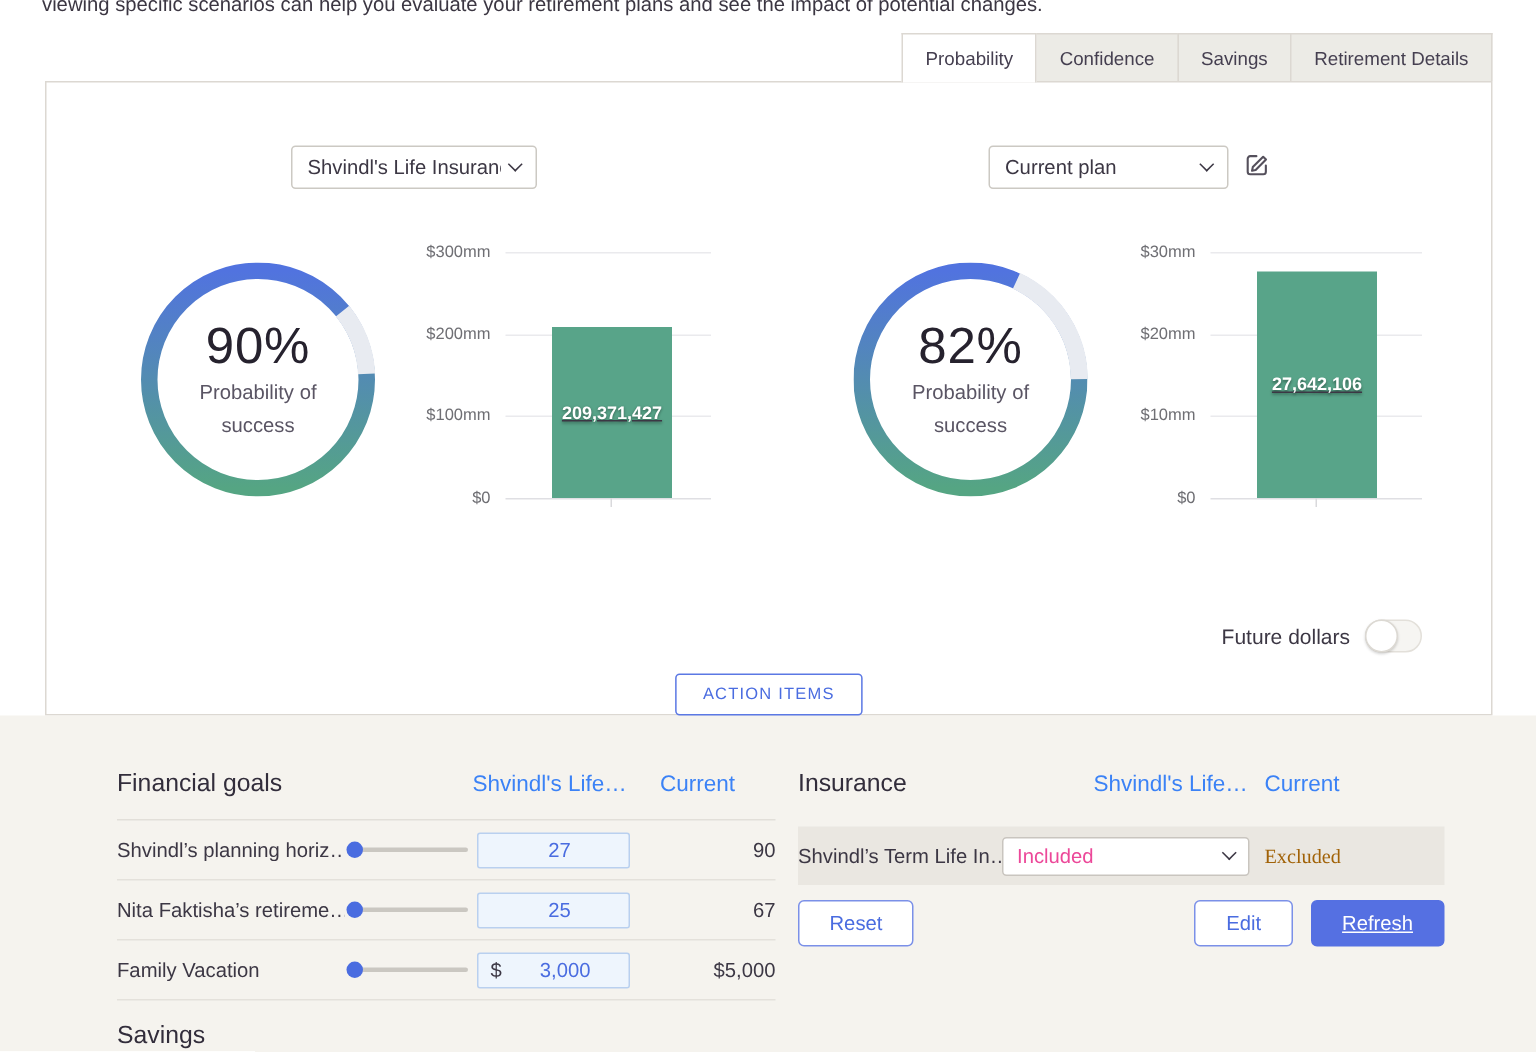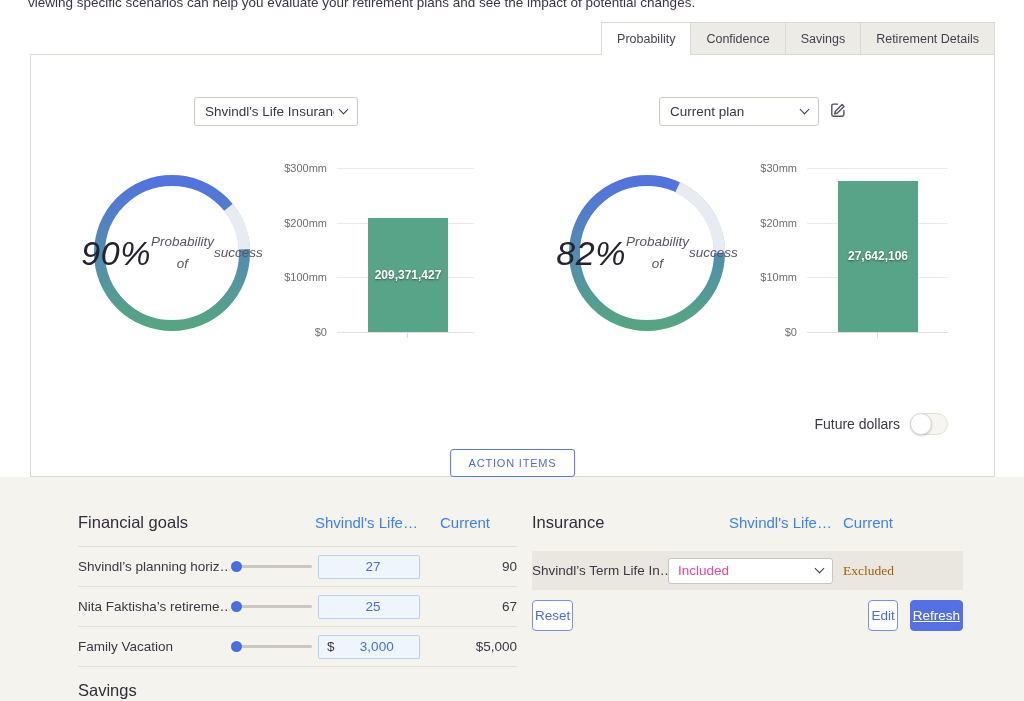--- a/index.html
+++ b/index.html
@@ -21,33 +21,33 @@
                 display:flex; align-items:center; padding:0 10px; font-size:13.5px; color:#3c3744; cursor:pointer; }
   .select-box .sel-text { flex:1; white-space:nowrap; overflow:hidden; }
   .chev { width:7px; height:7px; border-right:1.6px solid #3c3744; border-bottom:1.6px solid #3c3744;
           transform:rotate(45deg); margin-top:-4px; flex:none; margin-left:6px; }
 
   .edit-icon { position:absolute; left:797px; top:45px; width:20px; height:20px; cursor:pointer; }
 
   
   .donut { position:absolute; width:156px; height:156px; }
   .donut svg { position:absolute; inset:0; }
-  .donut-center { position:absolute; inset:0; display:flex; flex-direction:row; align-items:center; justify-content:center; text-align:center;font-style:italic; }
+  .donut-center { position:absolute; inset:0; display:flex; flex-direction:column; align-items:center; justify-content:center; text-align:center; }
   .donut-pct { font-size:34px; color:#26222e; letter-spacing:0.5px; }
   .donut-cap { font-size:13.5px; color:#5a5564; line-height:1.6; }
 
   
   .plot { position:absolute; width:137px; height:164px; }
   .gridline { position:absolute; left:0; right:0; height:1px; background:#eaeaed; }
   .gridline.g0 { top:0; } .gridline.g1 { top:33.333%; } .gridline.g2 { top:66.667%; }
   .gridline.base { top:100%; background:#dfdfe3; }
   .ytick { position:absolute; left:-68px; width:58px; text-align:right; font-size:11px; color:#6f6f74; }
   .yt0 { top:-6px; } .yt1 { top:calc(33.333% - 6px); } .yt2 { top:calc(66.667% - 6px); } .yt3 { top:calc(100% - 6px); }
   .bar-fill { position:absolute; left:31px; width:80px; bottom:0; background:#58a489;
-              display:flex; align-items:center; justify-content:center; }
+              display:flex; align-items:center; justify-content:center;text-decoration:underline; }
   .bar-label { color:#fff; font-weight:bold; font-size:12px; text-shadow:0 1px 2px rgba(0,0,0,0.45); }
   .xtick { position:absolute; left:70px; top:100%; width:1px; height:6px; background:#d9d9dc; }
 
   
   .future-row { position:absolute; right:46px; top:358px; display:flex; align-items:center; }
   .future-label { font-size:14px; color:#3c3744; margin-right:10px; }
   .toggle { position:relative; width:38px; height:22px; border-radius:11px; background:#f6f5f2; border:1px solid #e3e0da; cursor:pointer; }
   .knob { position:absolute; left:-1px; top:-1px; width:22px; height:22px; border-radius:50%; background:#fff;
           border:1px solid #dcd9d3; box-shadow:0 1px 2px rgba(0,0,0,0.18); }
 
@@ -81,21 +81,21 @@
   .savings-title { margin-top:14px; }
 
   .ins-row { display:flex; align-items:center; height:39px; margin-top:4px; background:#eae7e1; }
   .ins-label { width:136px; font-size:13.5px; color:#3c3744; white-space:nowrap; overflow:hidden; }
   .ins-select { width:165px; height:26px; background:#fff; border:1px solid #c9c5bf; border-radius:3px;
                 display:flex; align-items:center; padding:0 9px; cursor:pointer; }
   .ins-select .sel-text { flex:1; font-size:13.5px; color:#ec4899; white-space:nowrap; overflow:hidden; }
   .ins-current { margin-left:10px; font-size:13.5px; color:#a16207;font-family:Liberation Serif, serif; }
 
   .btn-row { display:flex; align-items:center; margin-top:10px; }
-  .btn { font-family:inherit; font-size:13.5px; border-radius:4px; height:31px; padding:0 2px; cursor:pointer; }
+  .btn { font-family:inherit; font-size:13.5px; border-radius:4px; height:31px; padding:0 20px; cursor:pointer; }
   .btn-outline { background:#fff; border:1px solid #7b90e8; color:#4a6ce0; }
   .btn-primary { background:#5570e2; border:1px solid #5570e2; color:#fff; margin-left:12px;text-decoration:underline; }
   .btn-spacer { flex:1; }
 </style>
 </head>
 <body>
 
 <div class="page">
 
   <div class="intro">viewing specific scenarios can help you evaluate your retirement plans and see the impact of potential changes.</div>

